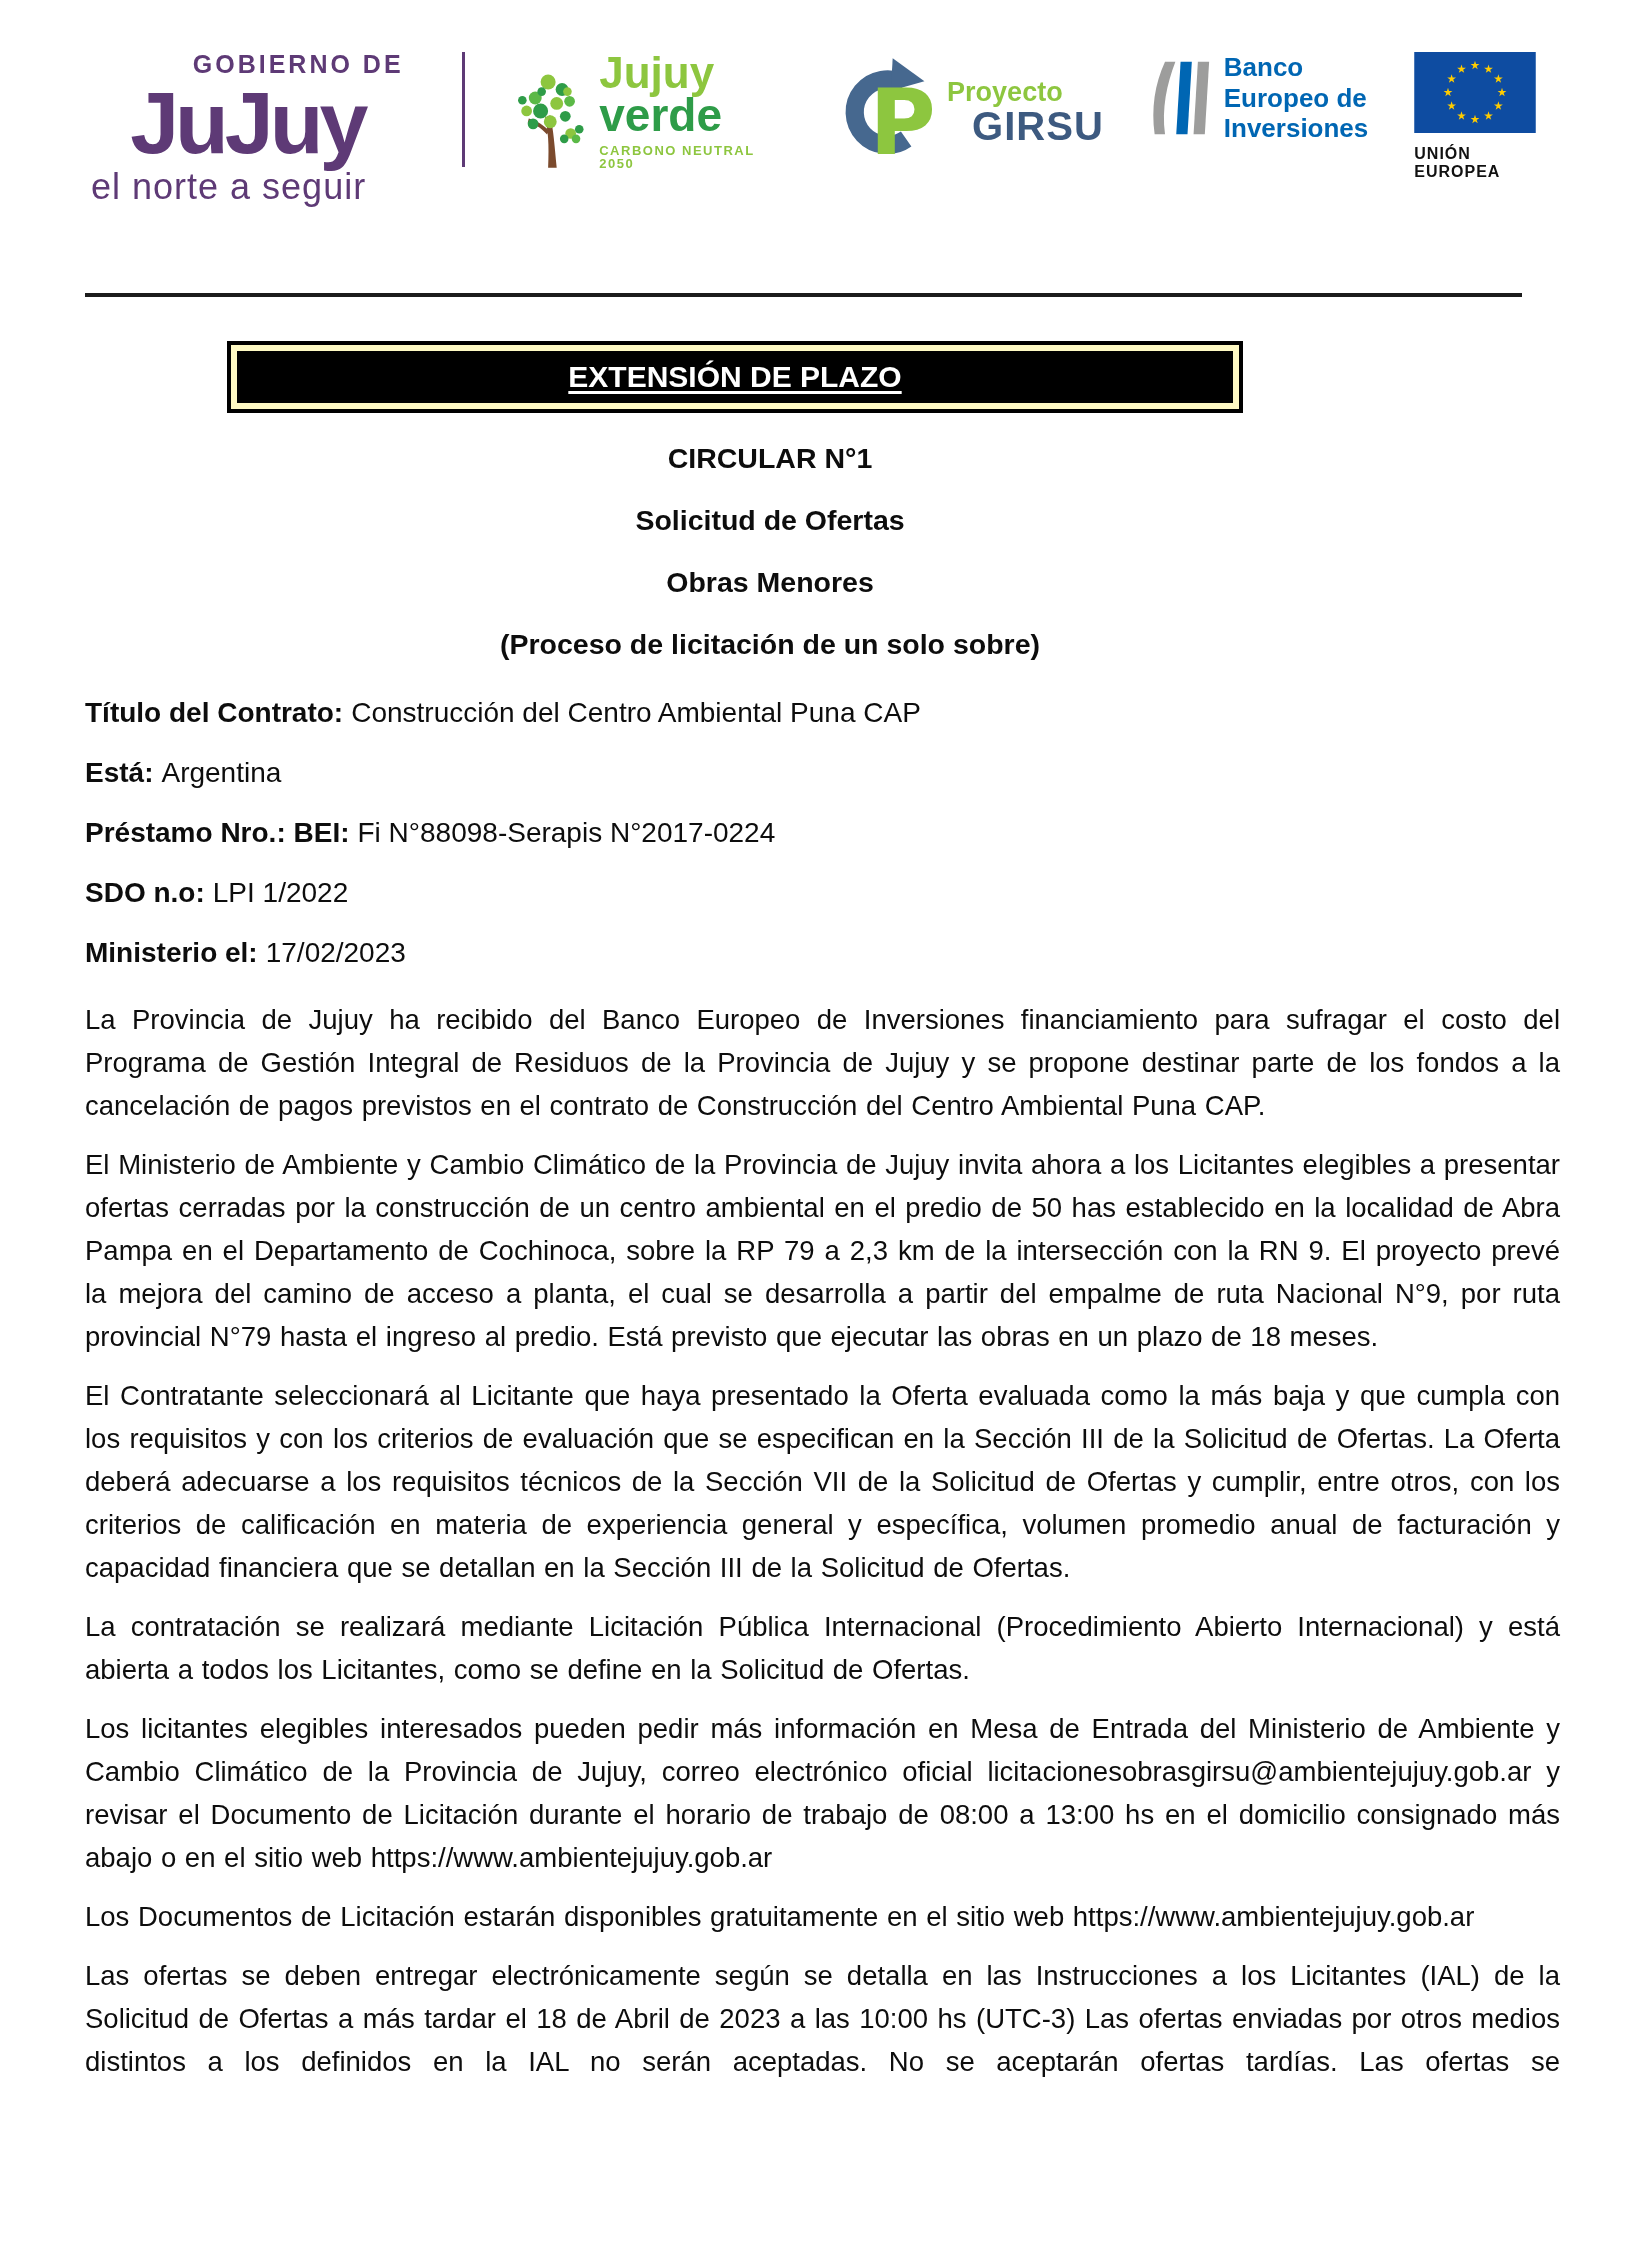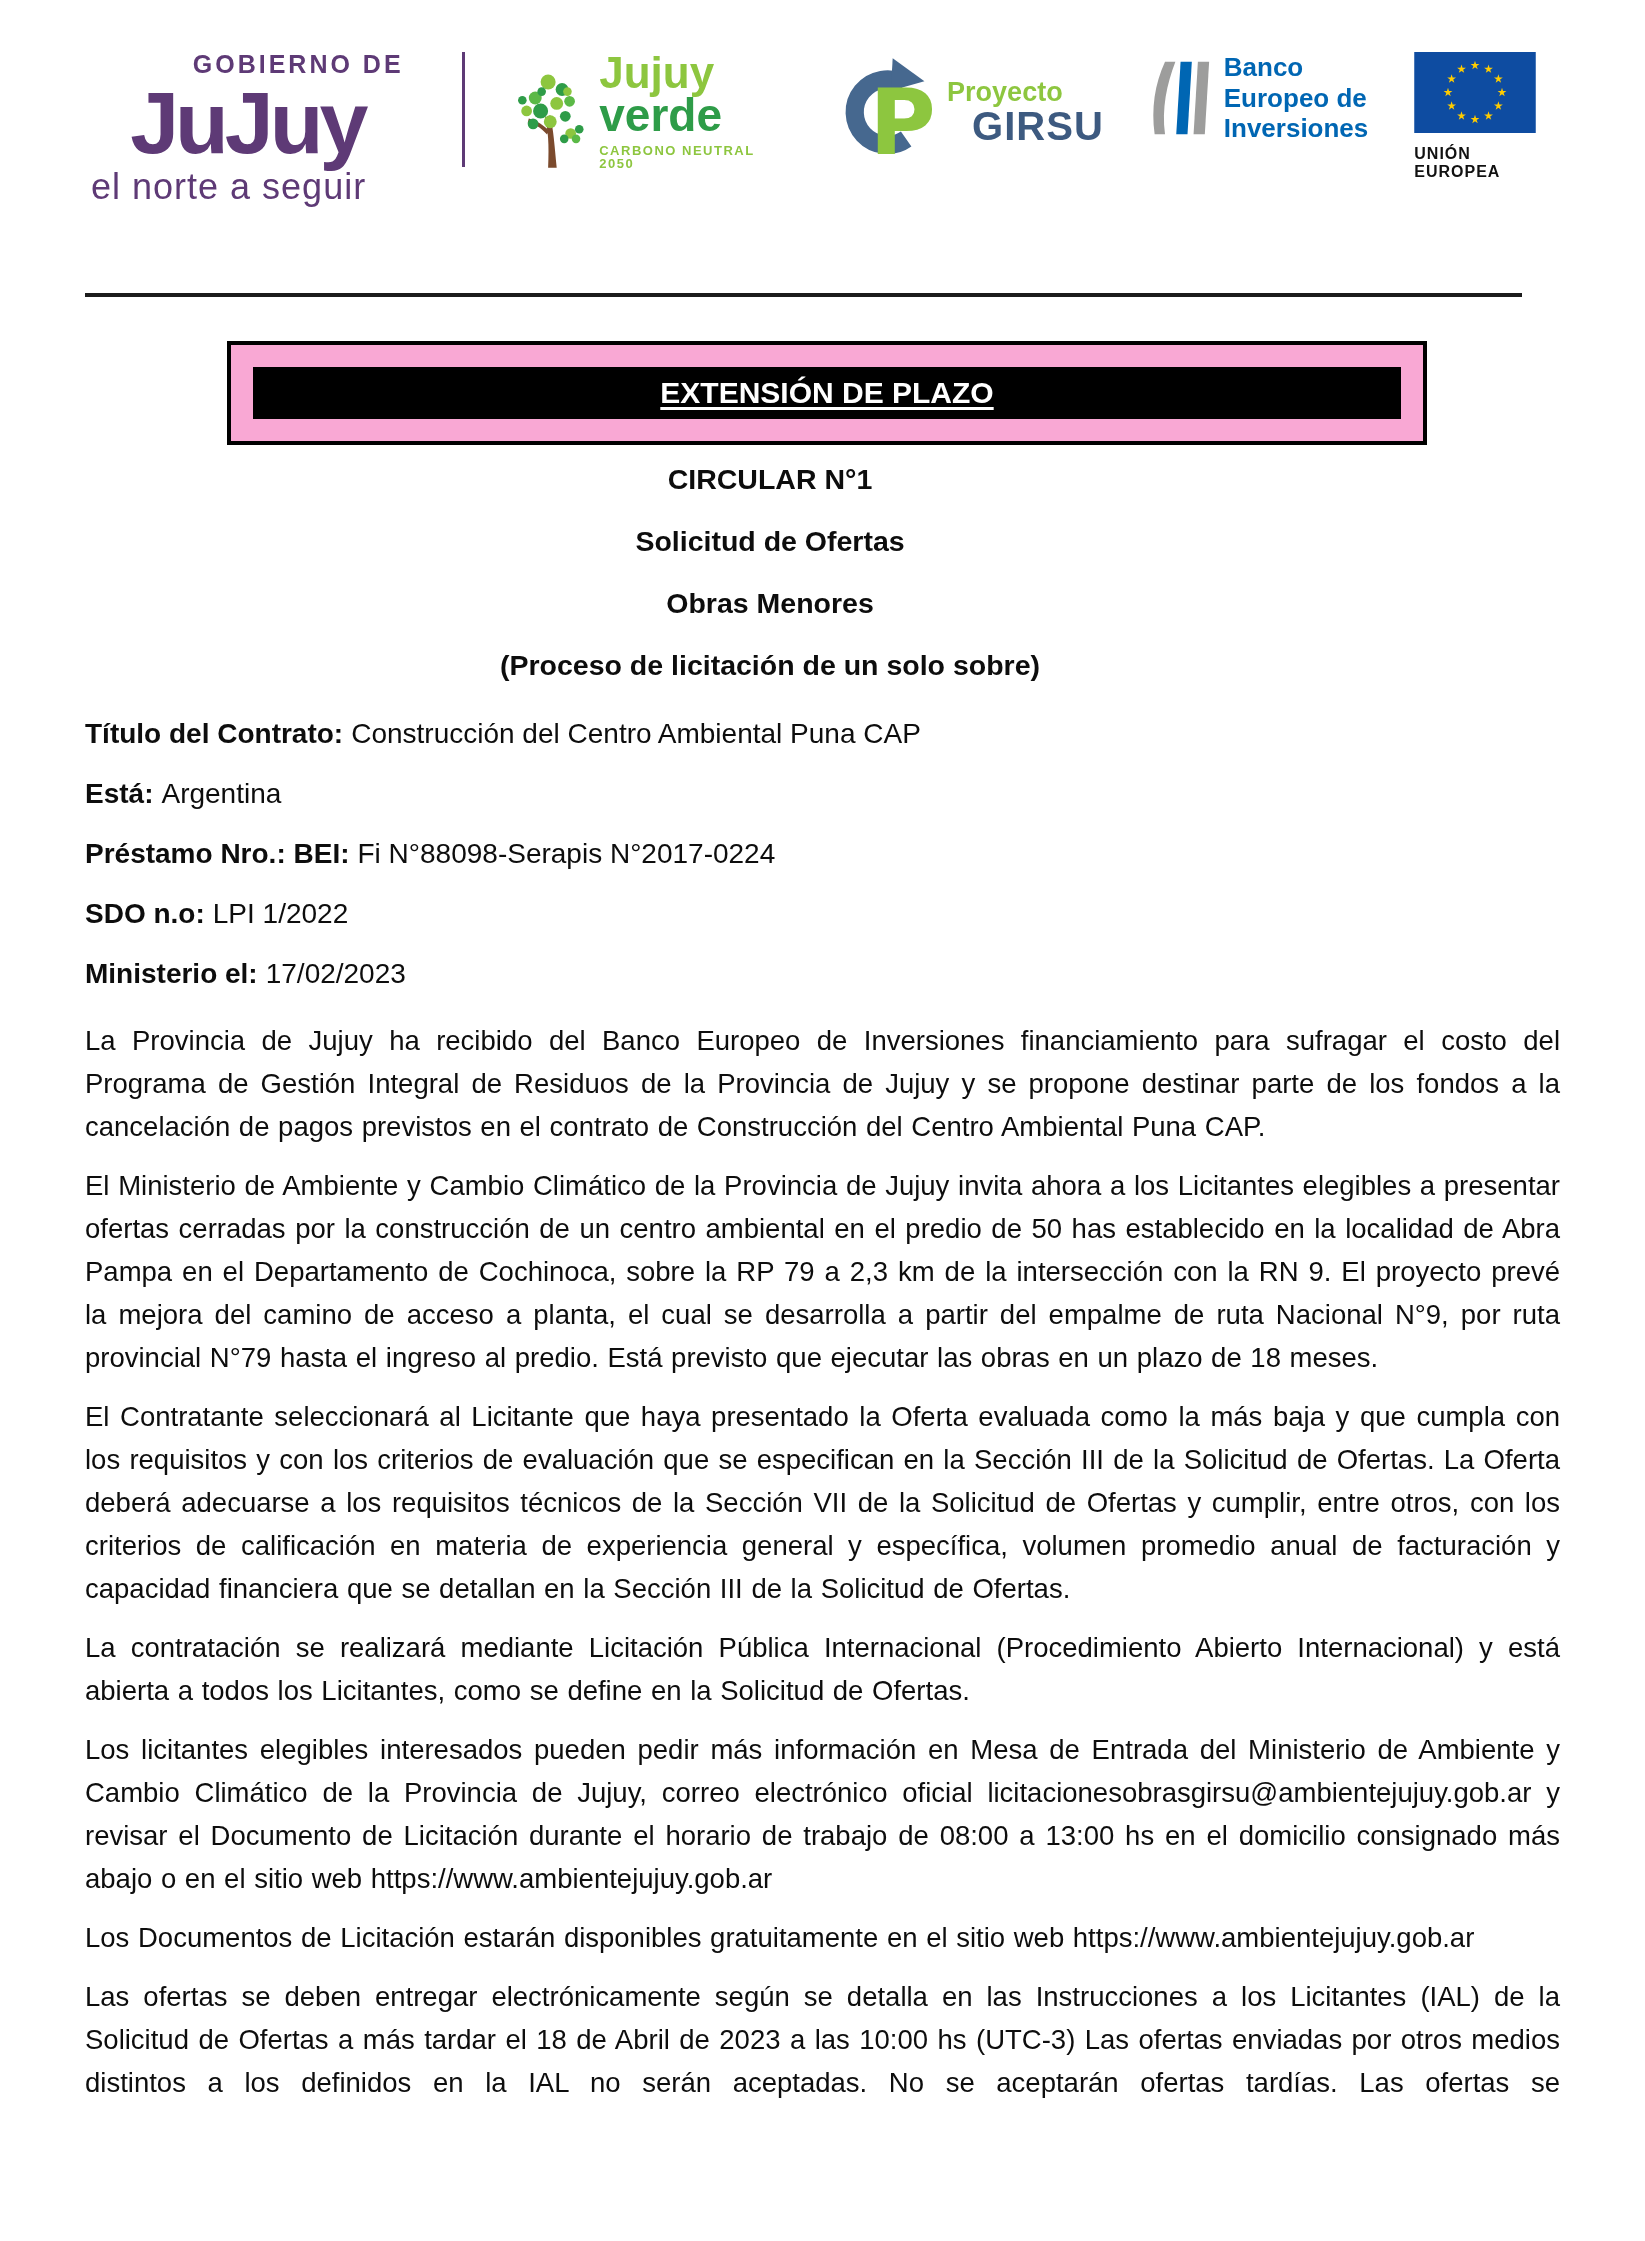--- a/index.html
+++ b/index.html
@@ -32,26 +32,26 @@
 
   .logo-bei { display:flex; align-items:center; margin:0 0 10px 42px; }
   .bei-text { margin-left:14px; color:#0066B3; font-size:26px; font-weight:bold; line-height:1.18; }
 
   .logo-eu { margin:0 0 10px 46px; text-align:left; }
   .eu-caption { font-size:16px; font-weight:bold; letter-spacing:1px; color:#111; margin-top:8px; }
 
   .header-rule { border:none; border-top:4px solid #1c1c1c; margin-top:36px; margin-right:38px; }
 
   
-  .banner { margin:44px 0 0 142px; width:1200px; border:4px solid #000; padding:22px; background:#f9a8d4; }
+  .banner { margin:44px 0 0 142px; width:1016px; border:4px solid #000; padding:6px; background:#fef9c3; }
   .banner-inner { background:#000; color:#fff; text-align:center; padding:9px 0; }
   .banner-inner span { font-size:30px; font-weight:bold; text-decoration:underline; text-underline-offset:4px; }
 
   
-  .titles { margin-top:13px; padding-right:105px; text-align:center; }
+  .titles { margin-top:24px; padding-right:105px; text-align:center; }
   .titles h2 { font-size:28.5px; font-weight:bold; line-height:42px; margin-bottom:20px; }
 
   
   .fields { margin-top:26px; }
   .field-row { font-size:28px; line-height:43px; margin-bottom:17px; }
   .field-label { font-weight:bold; margin-right:8px; }
 
   
   .body-text { margin-top:24px; }
   .para { font-size:27.5px; line-height:43px; text-align:justify; margin-bottom:16px; word-spacing:1px; }

